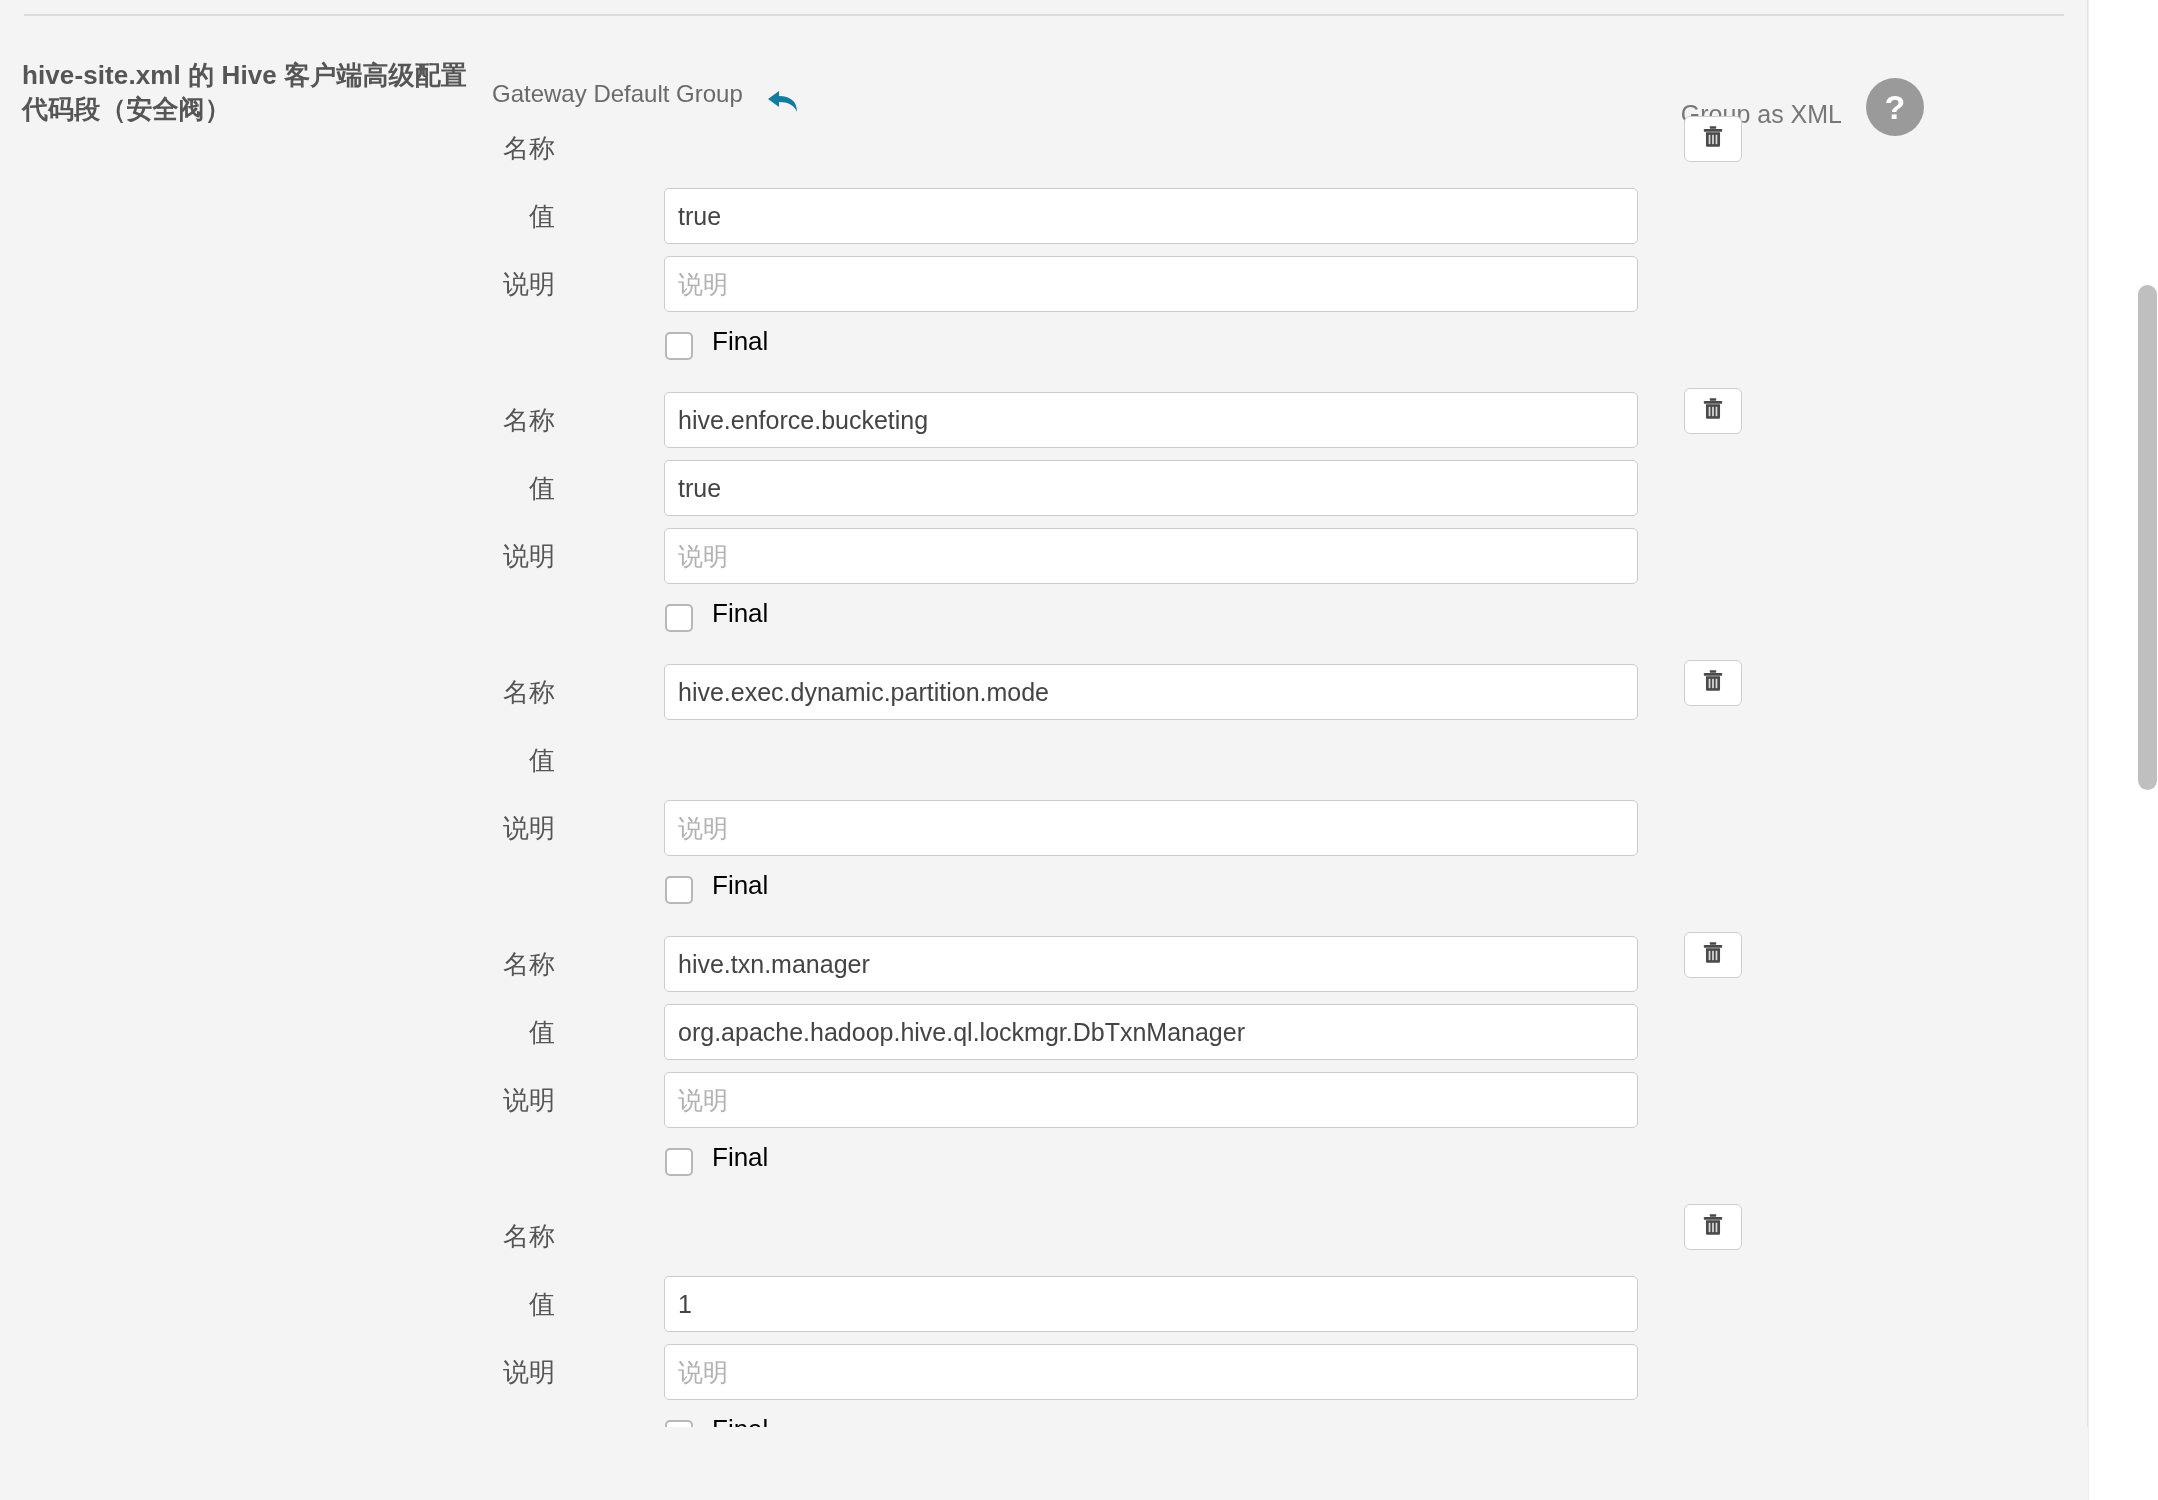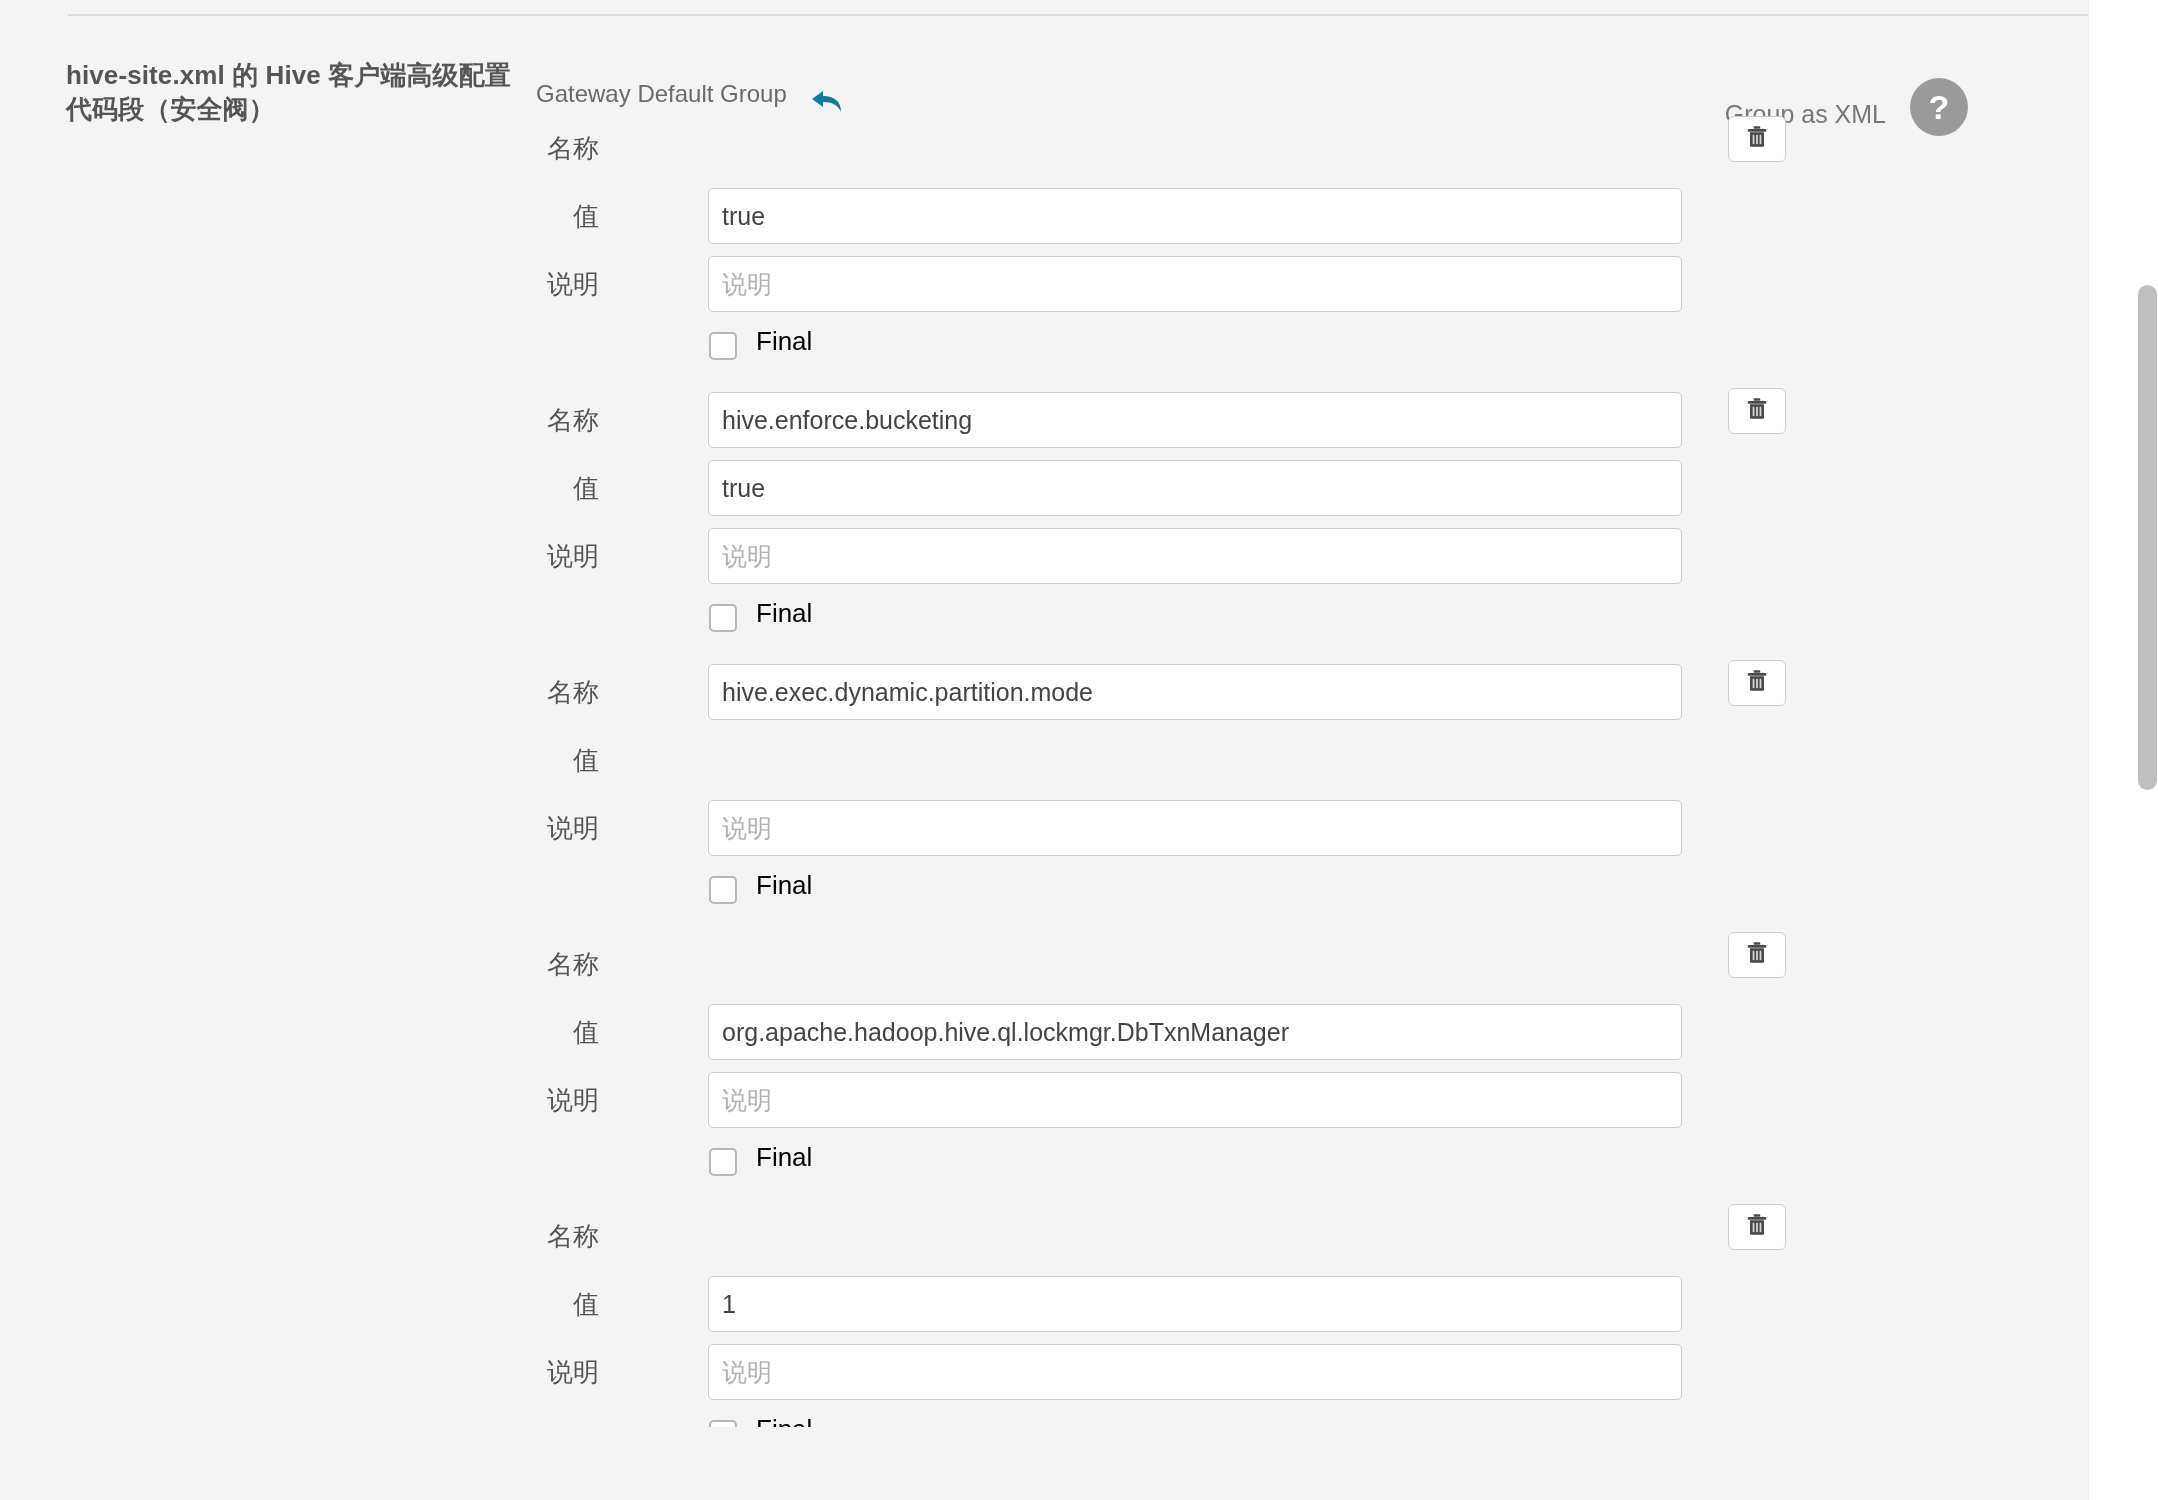--- a/index.html
+++ b/index.html
@@ -20,21 +20,20 @@
 
   
   .content-pane {
     position: absolute;
     left: 0; top: 0;
     width: 2088px;
     height: 1427px;
     background: #f4f4f4;
     overflow: hidden;
     border-right: 1px solid #e2e2e2;
-    margin-left: 44px;
   }
 
   
   .top-rule {
     position: absolute;
     left: 24px; top: 14px;
     width: 2040px; height: 2px;
     background: #dddddd;
   }
 
@@ -292,20 +291,21 @@
             <input type="text" class="field-input desc" placeholder="说明" style="">
           </div>
           <div class="final-line">
             <div class="final-box"></div>
             <div class="final-text">Final</div>
           </div>
         </div>
         <div class="prop-row">
           <div class="field-line">
             <div class="field-label">名称</div>
+            <input type="text" class="field-input" value="hive.txn.manager" style="">
             <div class="delete-btn">
               <span><svg viewBox="0 0 24 24" width="26" height="26" aria-hidden="true">
                   <rect x="9" y="2" width="6" height="2.4" rx="0.6" fill="#4a4a4a"></rect>
                   <rect x="3.5" y="4.6" width="17" height="2.6" rx="0.8" fill="#4a4a4a"></rect>
                   <path d="M5.5 7.6 h13 v12.2 a1.2 1.2 0 0 1 -1.2 1.2 H6.7 a1.2 1.2 0 0 1 -1.2 -1.2 Z" fill="#4a4a4a"></path>
                   <rect x="8" y="10" width="1.6" height="8.6" fill="#d9d9d9"></rect>
                   <rect x="11.2" y="10" width="1.6" height="8.6" fill="#d9d9d9"></rect>
                   <rect x="14.4" y="10" width="1.6" height="8.6" fill="#d9d9d9"></rect>
                 </svg></span>
             </div>

